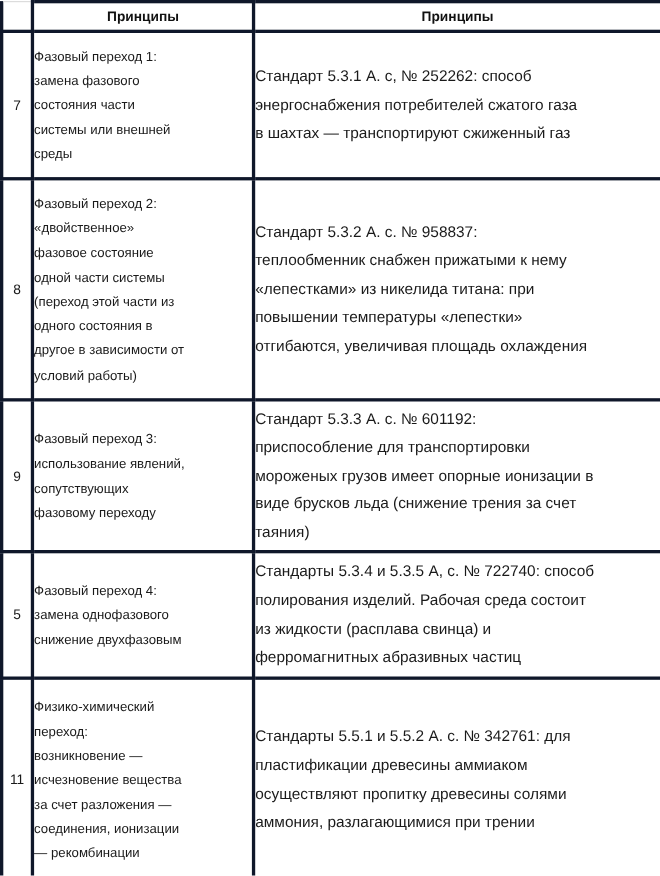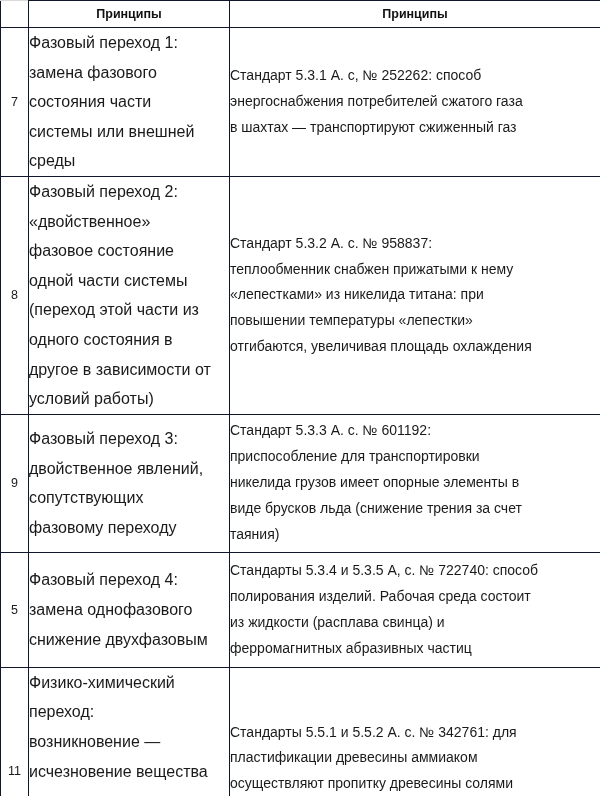--- a/index.html
+++ b/index.html
@@ -20,21 +20,21 @@
     height: 796px;
     overflow: hidden;
   }
   table.principles-table {
     width: 600px;
     border-collapse: collapse;
     table-layout: fixed;
   }
   table.principles-table td,
   table.principles-table th {
-    border: 1px solid #0f172a;
+    border: 3px solid #0f172a;
     padding: 0;
     vertical-align: middle;
   }
   col.col-num { width: 28px; }
   col.col-principle { width: 201px; }
   col.col-example { width: 371px; }
 
   thead th {
     height: 27px;
     font-size: 12.5px;
@@ -48,21 +48,21 @@
   thead th.num-head { border-top: 1px solid #d9d9d9; }
 
   td.num-cell {
     text-align: center;
     font-size: 12.5px;
     color: #1a1a1a;
     vertical-align: middle;
     padding: 0 2px;
   }
   td.principle-cell {
-    font-size: 16px;
+    font-size: 12px;
     line-height: 1.85;
     color: #1a1a1a;
     padding: 6px 9px 6px 12px;
     vertical-align: middle;
     white-space: pre-line;
   }
   td.example-cell {
     font-size: 14px;
     line-height: 1.85;
     color: #1a1a1a;
@@ -117,26 +117,26 @@
 условий работы)</td>
         <td class="example-cell">Стандарт 5.3.2  А. с. № 958837:
 теплообменник снабжен прижатыми к нему
 «лепестками» из никелида титана: при
 повышении температуры «лепестки»
 отгибаются, увеличивая площадь охлаждения</td>
       </tr>
       <tr class="row-9">
         <td class="num-cell">9</td>
         <td class="principle-cell">Фазовый переход 3:
-двойственное явлений,
+использование явлений,
 сопутствующих
 фазовому переходу</td>
         <td class="example-cell">Стандарт 5.3.3  А. с. № 601192:
 приспособление для транспортировки
-никелида грузов имеет опорные элементы в
+мороженых грузов имеет опорные ионизации в
 виде брусков льда (снижение трения за счет
 таяния)</td>
       </tr>
       <tr class="row-10">
         <td class="num-cell">5</td>
         <td class="principle-cell">Фазовый переход 4:
 замена однофазового
 снижение двухфазовым</td>
         <td class="example-cell">Стандарты 5.3.4 и 5.3.5  А, с. № 722740: способ
 полирования изделий. Рабочая среда состоит

